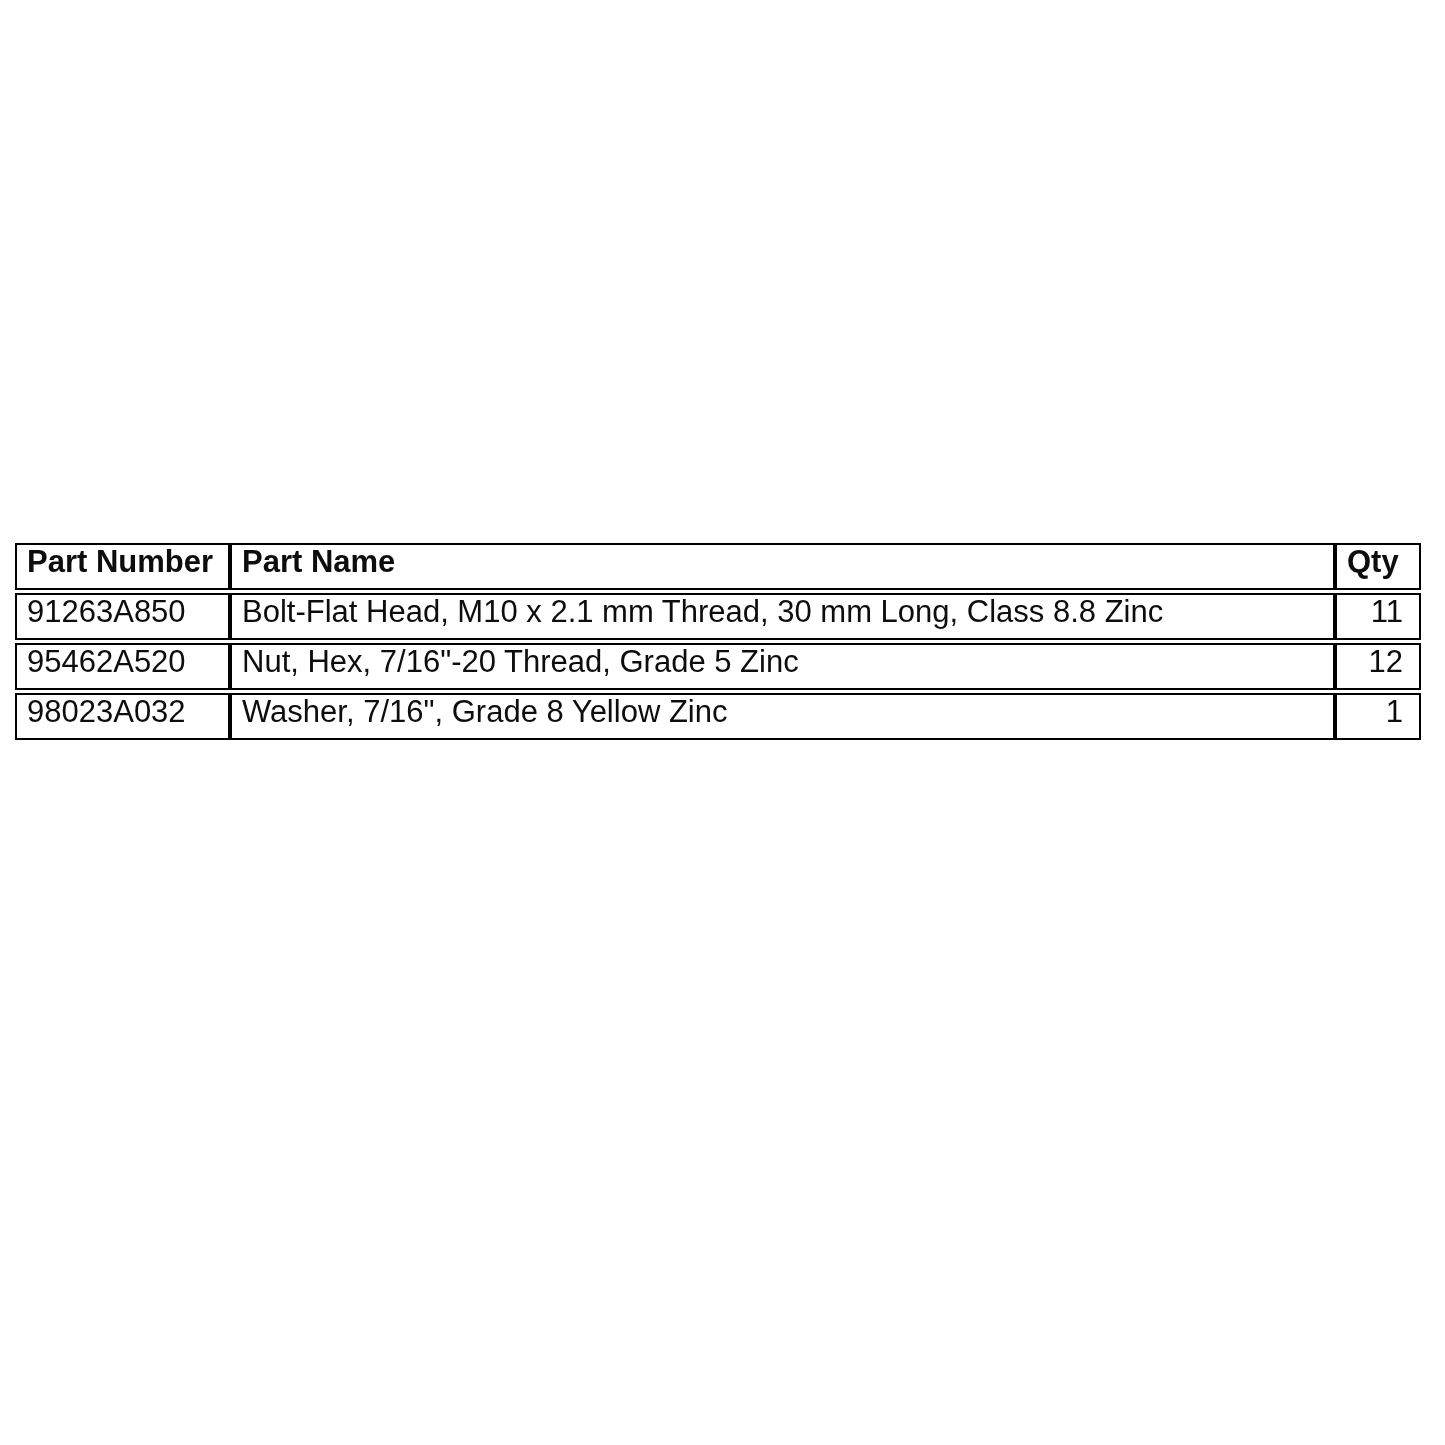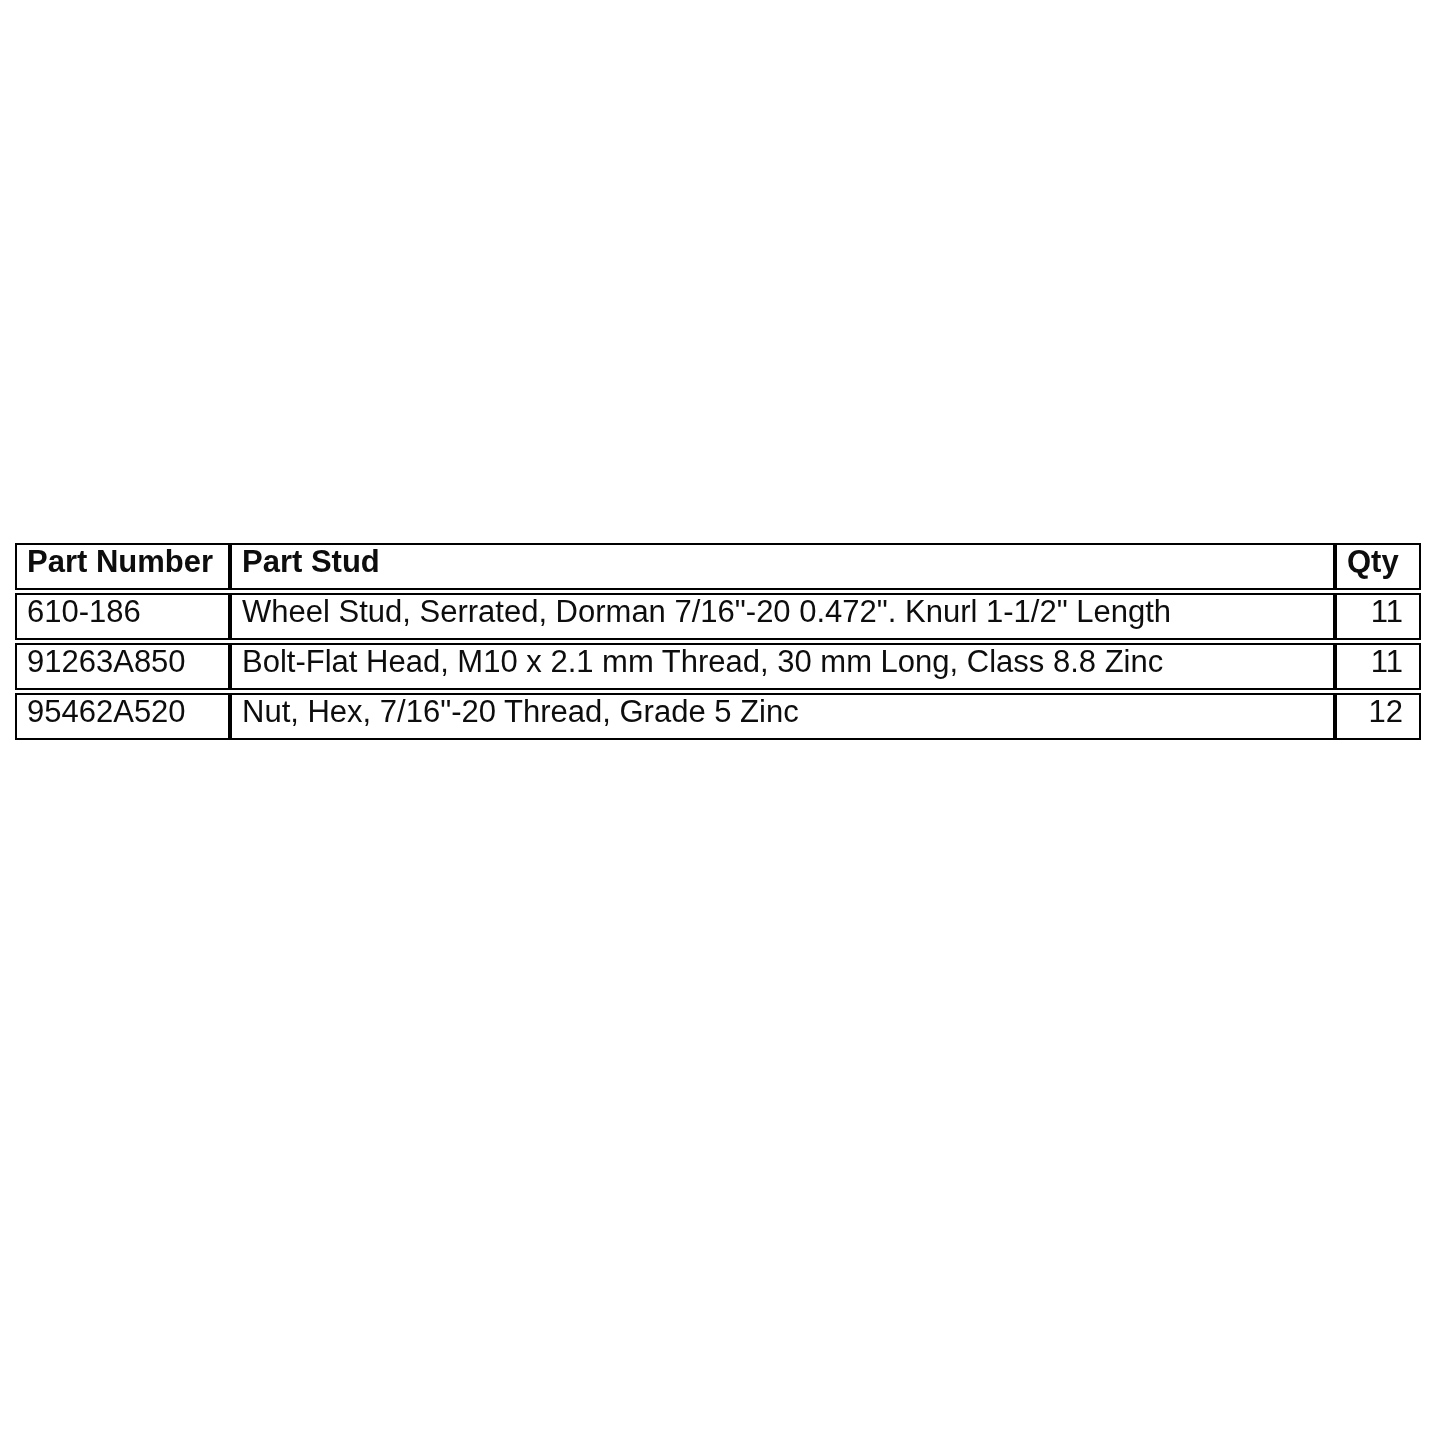--- a/index.html
+++ b/index.html
@@ -58,35 +58,35 @@
 <div class="table-wrap">
   <table class="parts">
     <colgroup>
       <col class="c-partnum">
       <col class="c-partname">
       <col class="c-qty">
     </colgroup>
     <thead>
       <tr>
         <th>Part Number</th>
-        <th>Part Stud</th>
+        <th>Part Name</th>
         <th>Qty</th>
       </tr>
     </thead>
     <tbody>
-      <tr>
-        <td>610-186</td>
-        <td>Wheel Stud, Serrated, Dorman 7/16"-20 0.472". Knurl 1-1/2" Length</td>
-        <td class="qty">11</td>
-      </tr>
       <tr>
         <td>91263A850</td>
         <td>Bolt-Flat Head, M10 x 2.1 mm Thread, 30 mm Long, Class 8.8 Zinc</td>
         <td class="qty">11</td>
       </tr>
       <tr>
         <td>95462A520</td>
         <td>Nut, Hex, 7/16"-20 Thread, Grade 5 Zinc</td>
         <td class="qty">12</td>
       </tr>
+      <tr>
+        <td>98023A032</td>
+        <td>Washer, 7/16", Grade 8 Yellow Zinc</td>
+        <td class="qty">1</td>
+      </tr>
     </tbody>
   </table>
 </div>
 
 </body></html>

